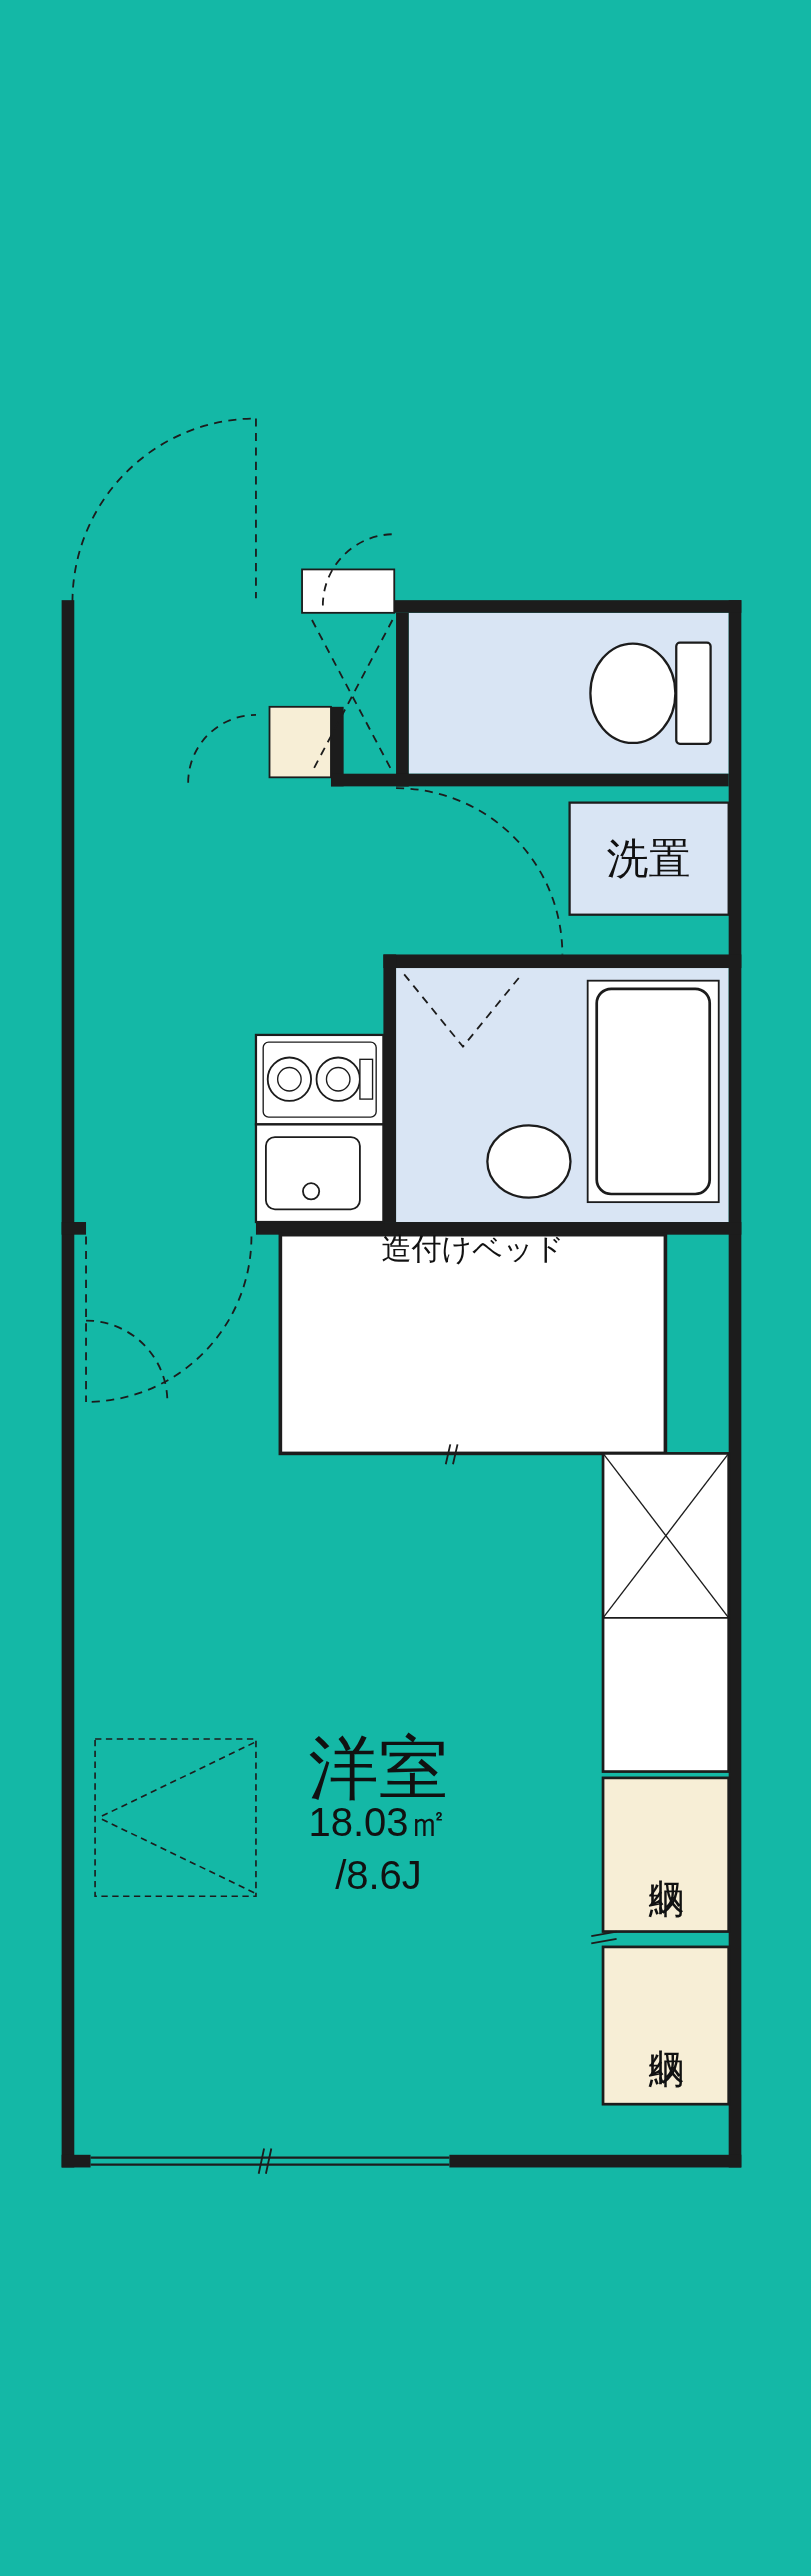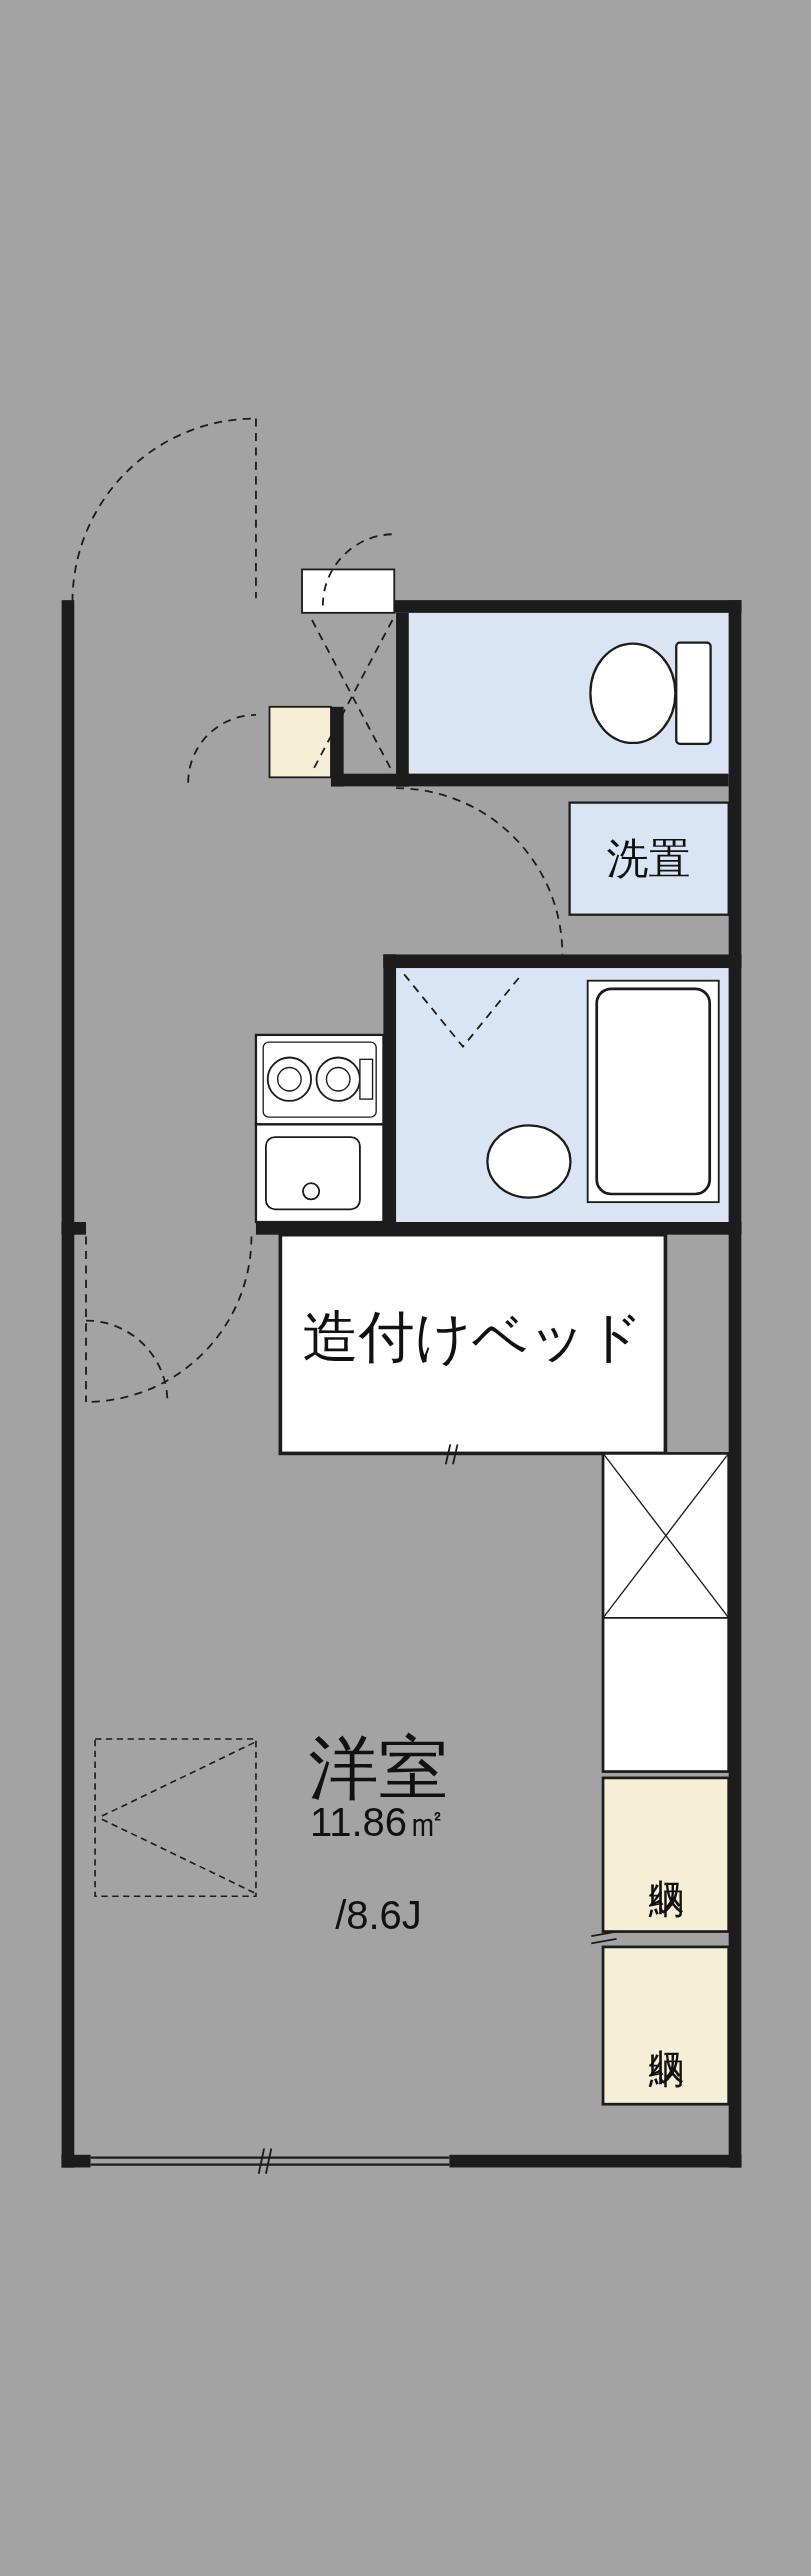--- a/index.html
+++ b/index.html
@@ -1,28 +1,28 @@
 <!DOCTYPE html>
 <html style="font-size:14.5px"><head>
 <meta charset="utf-8">
 <style>
   html,body{margin:0;padding:0;background:#ffffff;}
   .canvas{
-    position:relative;width:812px;height:2576px;background:#a3a3a3;
+    position:relative;width:812px;height:2576px;background:#14b8a6;
     font-family:"Liberation Sans","DejaVu Sans",sans-serif;color:#111;
     overflow:hidden;
   }
   .canvas svg{position:absolute;left:0;top:0;}
   .lbl{position:absolute;text-align:center;color:#111;}
   .flexc{display:flex;align-items:center;justify-content:center;}
   .washer-lbl{left:569px;top:803px;width:159px;height:112px;font-size:42px;}
-  .bed-lbl{left:285px;top:1310px;width:376px;font-size:56px;line-height:54px;}
+  .bed-lbl{left:285px;top:1222px;width:376px;font-size:30px;line-height:54px;}
   .room-name{left:243px;top:1722px;width:271px;font-size:70px;}
   .room-area{left:243px;top:1795px;width:271px;font-size:40px;}
-  .room-jou{left:243px;top:1853px;width:271px;font-size:40px;margin-top:40px;}
+  .room-jou{left:243px;top:1853px;width:271px;font-size:40px;}
   .sto1{left:603px;top:1778px;width:126px;height:154px;}
   .sto2{left:603px;top:1947px;width:126px;height:157px;}
   .vtext{writing-mode:vertical-rl;text-orientation:upright;font-size:36px;letter-spacing:5.4px;}
 </style>
 </head>
 <body>
 
 <div class="canvas">
 
 <svg width="812" height="2576" viewBox="0 0 898 2850" xmlns="http://www.w3.org/2000/svg">
@@ -125,21 +125,21 @@
   </g>
 </svg>
 
 <div class="lbl flexc washer-lbl">洗置</div>
 
 <div class="lbl bed-lbl">
   <div>造付けベッド</div>
 </div>
 
 <div class="lbl room-name">洋室</div>
-<div class="lbl room-area">11.86㎡</div>
+<div class="lbl room-area">18.03㎡</div>
 <div class="lbl room-jou">/8.6J</div>
 
 <div class="lbl flexc sto1">
   <span class="vtext">収納</span>
 </div>
 <div class="lbl flexc sto2">
   <span class="vtext">収納</span>
 </div>
 
 </div>

